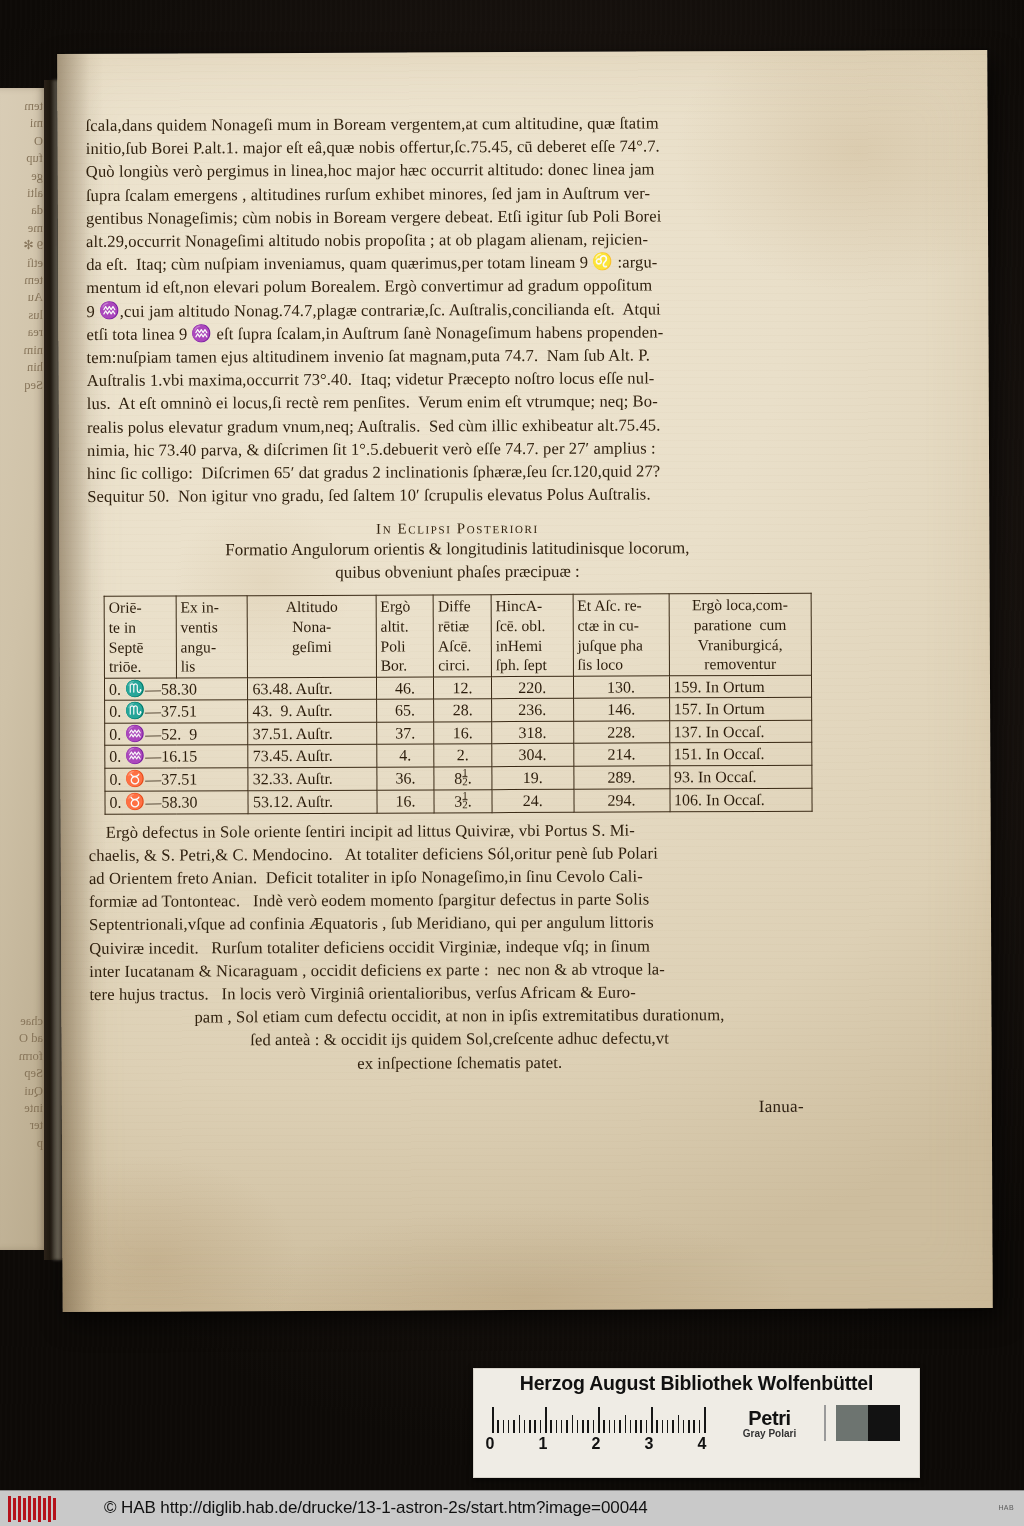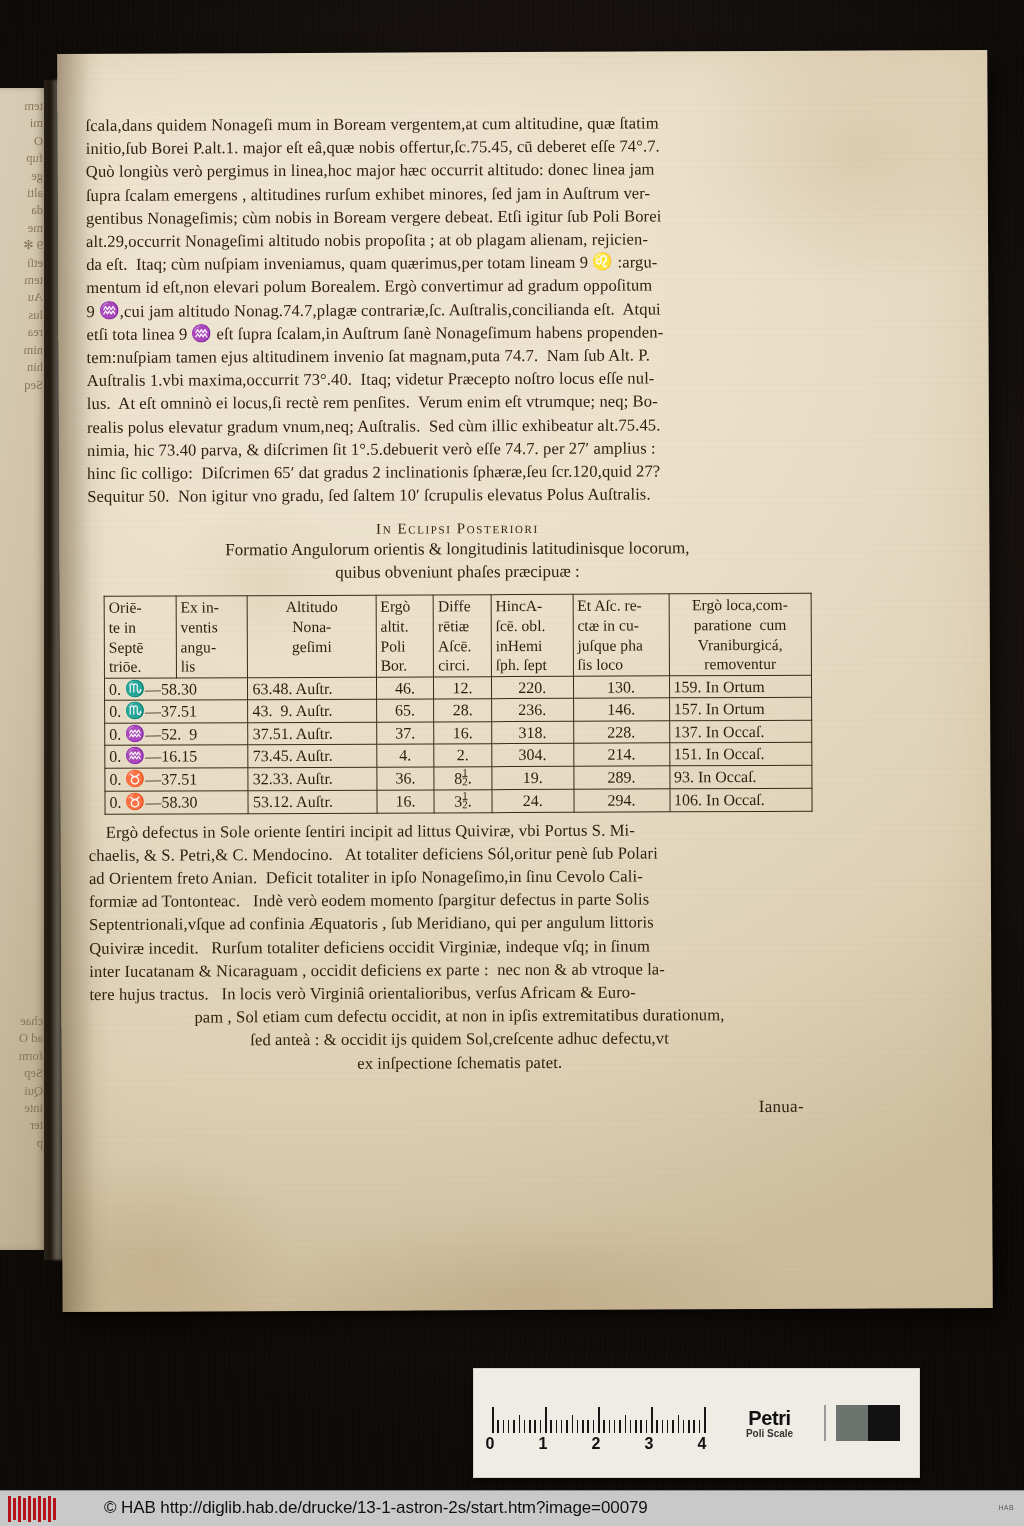--- a/index.html
+++ b/index.html
@@ -378,20 +378,21 @@
         <span class="ln" style="text-align:center">pam , Sol etiam cum defectu occidit, at non in ipſis extremitatibus durationum,</span>
         <span class="ln" style="text-align:center">ſed anteà : &amp; occidit ijs quidem Sol,creſcente adhuc defectu,vt</span>
         <span class="ln" style="text-align:center">ex inſpectione ſchematis patet.</span>
       </div>
 
       <div class="catchword">Ianua-</div>
     </div>
   </div>
 
   <div class="target">
+    <div class="tgt-title">Herzog August Bibliothek Wolfenbüttel</div>
     <div class="ruler">
       <div class="lbl" style="left:4px">0</div>
       <div class="lbl" style="left:57px">1</div>
       <div class="lbl" style="left:110px">2</div>
       <div class="lbl" style="left:163px">3</div>
       <div class="lbl" style="left:216px">4</div>
     <div class="tick" style="left: 6px; height: 26px; width: 2.2px;"></div>
         <div class="tick" style="left: 11.3px; height: 13px;"></div>
         <div class="tick" style="left: 16.6px; height: 13px;"></div>
         <div class="tick" style="left: 21.9px; height: 13px;"></div>
@@ -428,21 +429,21 @@
         <div class="tick" style="left: 186.2px; height: 13px;"></div>
         <div class="tick" style="left: 191.5px; height: 18px;"></div>
         <div class="tick" style="left: 196.8px; height: 13px;"></div>
         <div class="tick" style="left: 202.1px; height: 13px;"></div>
         <div class="tick" style="left: 207.4px; height: 13px;"></div>
         <div class="tick" style="left: 212.7px; height: 13px;"></div>
         <div class="tick" style="left: 218px; height: 26px; width: 2.2px;"></div>
       </div>
     <div class="kodak">
       <div class="k1">Petri</div>
-      <div class="k2">Poli Scale</div>
+      <div class="k2">Gray Polari</div>
     </div>
     <div class="swatch">
       <div class="sep"></div>
       <div class="s1"></div>
       <div class="s2"></div>
     </div>
   </div>
 
   <div class="banner">
     <div class="bars">
@@ -450,17 +451,17 @@
         <i></i>
         <i></i>
         <i></i>
         <i></i>
         <i></i>
         <i></i>
         <i></i>
         <i></i>
         <i></i>
     </div>
-    <div class="burl">© HAB http://diglib.hab.de/drucke/13-1-astron-2s/start.htm?image=00079</div>
+    <div class="burl">© HAB http://diglib.hab.de/drucke/13-1-astron-2s/start.htm?image=00044</div>
     <div class="bcode">HAB</div>
   </div>
 
 </div>
 
 </body></html>

